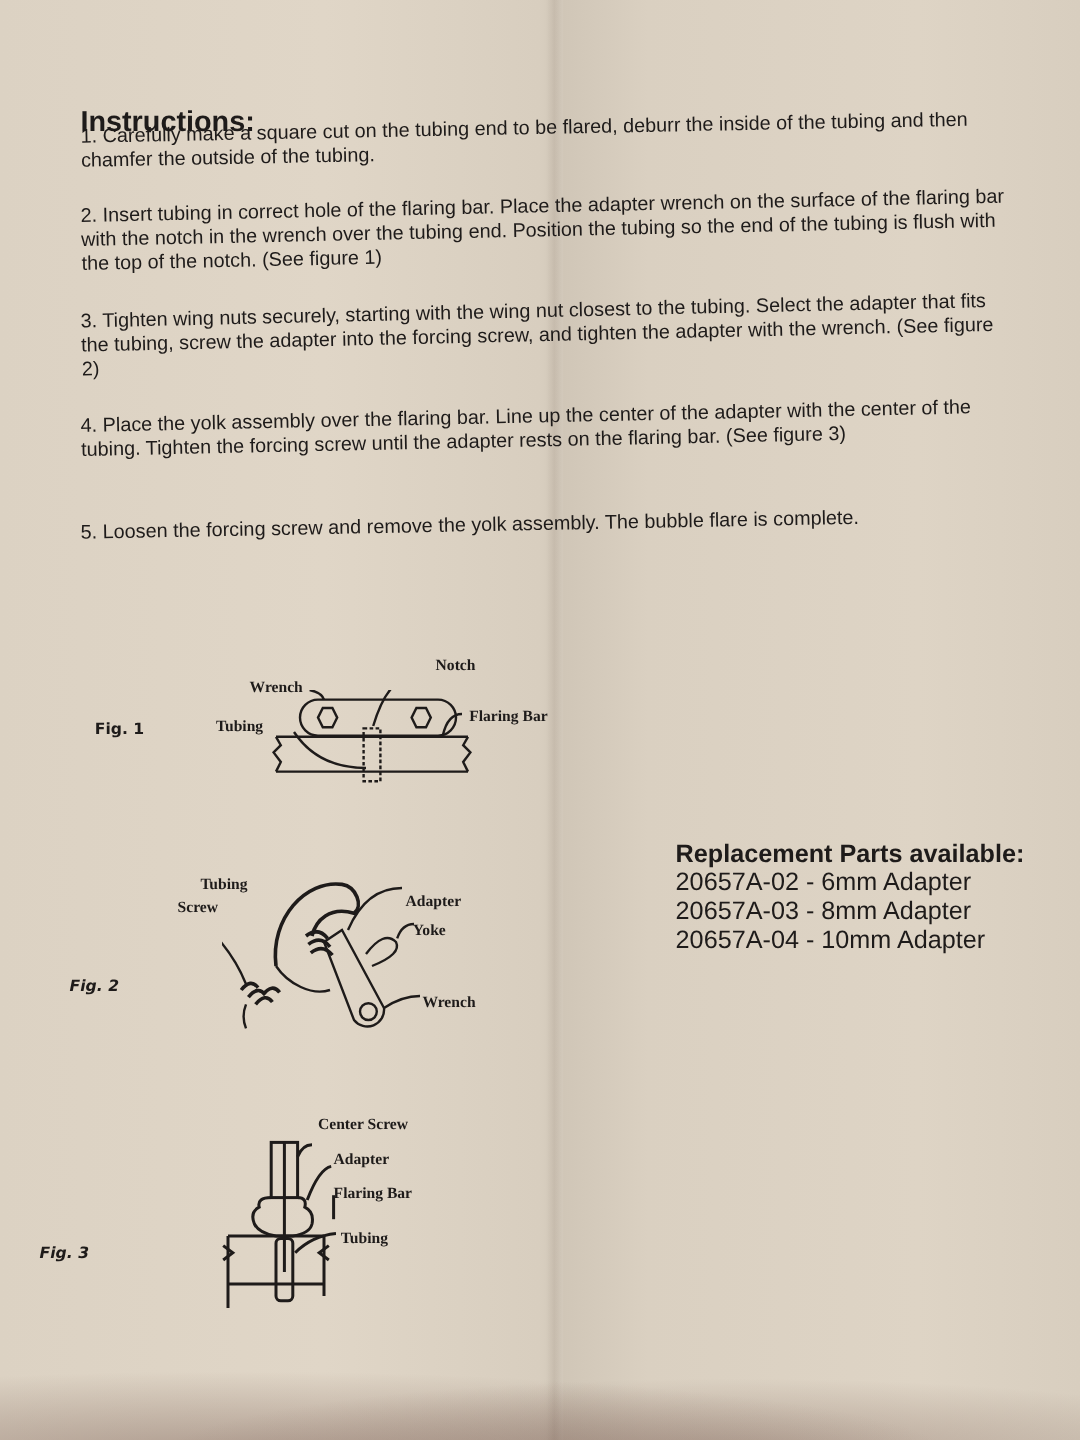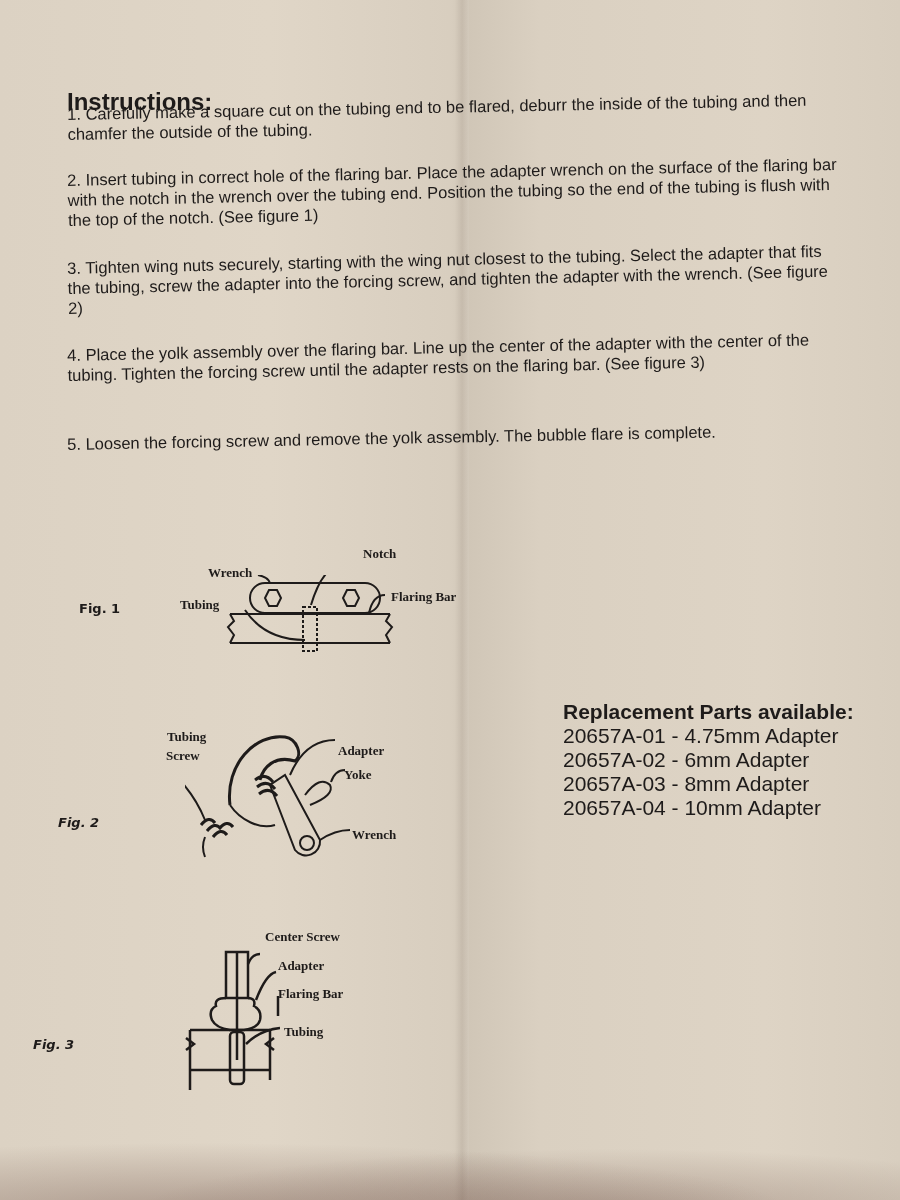--- a/index.html
+++ b/index.html
@@ -56,21 +56,21 @@
     <rect x="78" y="32" width="14" height="44" stroke-dasharray="3 2"></rect>
     <path d="M33 0 q10 2 12 8"></path>
     <path d="M118 -10 q-20 0 -32 40"></path>
     <path d="M20 35 q20 30 60 30"></path>
     <path d="M160 20 q-12 0 -16 18"></path>
   </g>
 </svg>
 
 <div class="fig-label italic" style="left:58px; top:791px;">Fig. 2</div>
 <div class="callout" style="left:167px; top:729px;">Tubing</div>
-<div class="callout" style="left:166px; top:748px;">Screw</div>
+<div class="callout" style="left:148px; top:748px;">Screw</div>
 <div class="callout" style="left:338px; top:743px;">Adapter</div>
 <div class="callout" style="left:344px; top:767px;">Yoke</div>
 <div class="callout" style="left:352px; top:827px;">Wrench</div>
 <svg class="fig" style="left:185px; top:725px;" width="170" height="145" viewBox="0 0 170 145">
   <g fill="none" stroke="#1e1b1a" stroke-width="2">
     <path d="M45 80 C40 40 70 8 100 12 C112 14 118 30 110 36 C90 30 78 42 75 55" stroke-width="3"></path>
     <path d="M45 80 C55 95 75 105 90 100"></path>
     <g stroke-width="3">
       <path d="M16 100 q8 -10 14 -2 M22 106 q8 -10 14 -2 M28 112 q8 -10 14 -2 M34 104 q8 -10 14 -2"></path>
       <path d="M70 55 q10 -8 18 2 M72 62 q10 -8 18 2 M74 69 q10 -8 18 2"></path>
@@ -81,21 +81,20 @@
     <path d="M20 112 q-4 10 0 20"></path>
     <path d="M-10 50 q20 20 30 45"></path>
     <path d="M150 15 q-30 0 -45 35"></path>
     <path d="M160 45 q-10 0 -14 12"></path>
     <path d="M165 105 q-15 0 -30 10"></path>
   </g>
 </svg>
 
 <div class="parts">
   <div class="head">Replacement Parts available:</div>
-  <div>20657A-01 - 4.75mm Adapter</div>
   <div>20657A-02 - 6mm Adapter</div>
   <div>20657A-03 - 8mm Adapter</div>
   <div>20657A-04 - 10mm Adapter</div>
 </div>
 
 <div class="fig-label italic" style="left:33px; top:1013px;text-align:right;">Fig. 3</div>
 <div class="callout" style="left:265px; top:929px;">Center Screw</div>
 <div class="callout" style="left:278px; top:958px;">Adapter</div>
 <div class="callout" style="left:278px; top:986px;">Flaring Bar</div>
 <div class="callout" style="left:284px; top:1024px;">Tubing</div>

